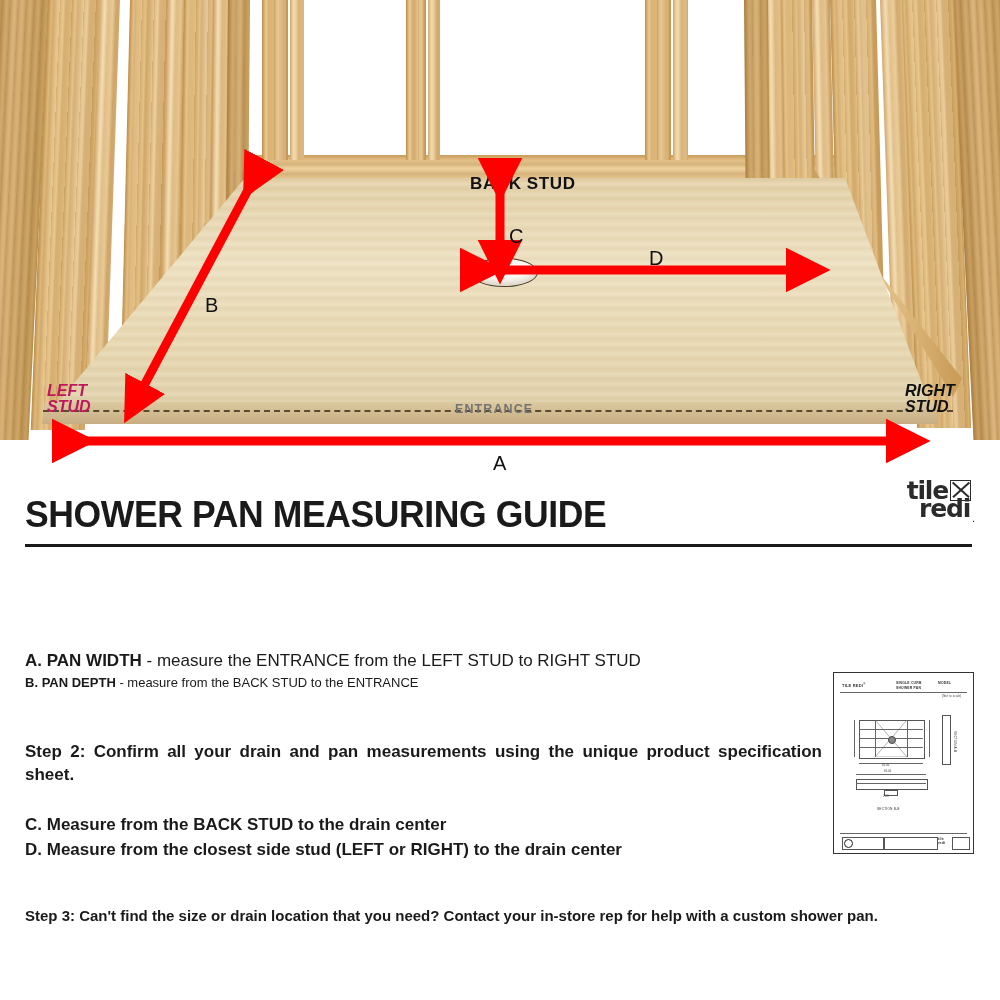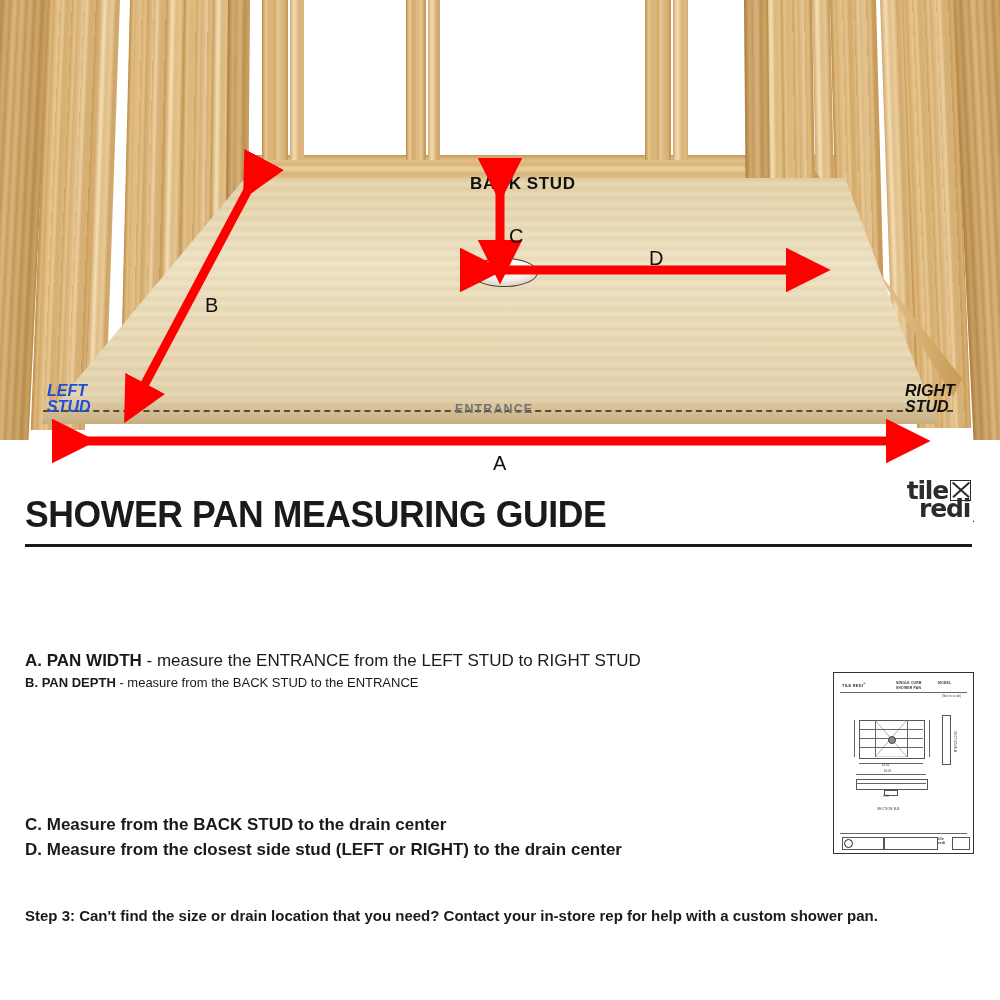--- a/index.html
+++ b/index.html
@@ -138,21 +138,21 @@
               border-top:2.5px dashed #5a4a30;"></div>
 
   <div style="position:absolute;left:470px;top:258px;width:66px;height:27px;
               border-radius:50%;background:#fdfbf5;border:1.6px solid #4a3d25;
               box-shadow:inset 0 -4px 6px rgba(120,95,55,.25);"></div>
 
   <div style="position:absolute;left:470px;top:174px;font-size:17px;font-weight:bold;
               letter-spacing:.6px;color:#111;">BACK STUD</div>
 
   <div style="position:absolute;left:47px;top:383px;font-size:16px;font-weight:bold;
-              font-style:italic;line-height:1.02;color:#1d4ed8;">
+              font-style:italic;line-height:1.02;color:#be185d;">
     <div style="white-space:pre-line;">LEFT
 STUD</div>
   </div>
 
   <div style="position:absolute;left:905px;top:383px;font-size:16px;font-weight:bold;
               font-style:italic;line-height:1.02;color:#111;text-align:left;">
     <div style="white-space:pre-line;">RIGHT
 STUD</div>
   </div>
 
@@ -204,20 +204,21 @@
   <div id="lineA">
     <span class="nb">A.</span>
     <span class="nb">PAN WIDTH</span><span class="reg"> - measure the ENTRANCE from the LEFT STUD to RIGHT STUD</span>
   </div>
 
   <div id="lineB">
     <span class="nb">B.</span>
     <span class="nb">PAN DEPTH</span><span class="reg"> - measure from the BACK STUD to the ENTRANCE</span>
   </div>
 
+  <div id="step2">Step 2: Confirm all your drain and pan measurements using the unique product specification sheet.</div>
 
   <div id="lineC">C. Measure from the BACK STUD to the drain center</div>
   <div id="lineD">D. Measure from the closest side stud (LEFT or RIGHT) to the drain center</div>
 
   <div id="step3">Step 3: Can't find the size or drain location that you need? Contact your in-store rep for help with a custom shower pan.</div>
 
   <div id="spec">
 
     <div class="stxt" style="left:8px;top:9px;font-size:4px;font-weight:bold;">
       <span>TILE REDI</span><span style="font-size:3px;vertical-align:super;">®</span>

